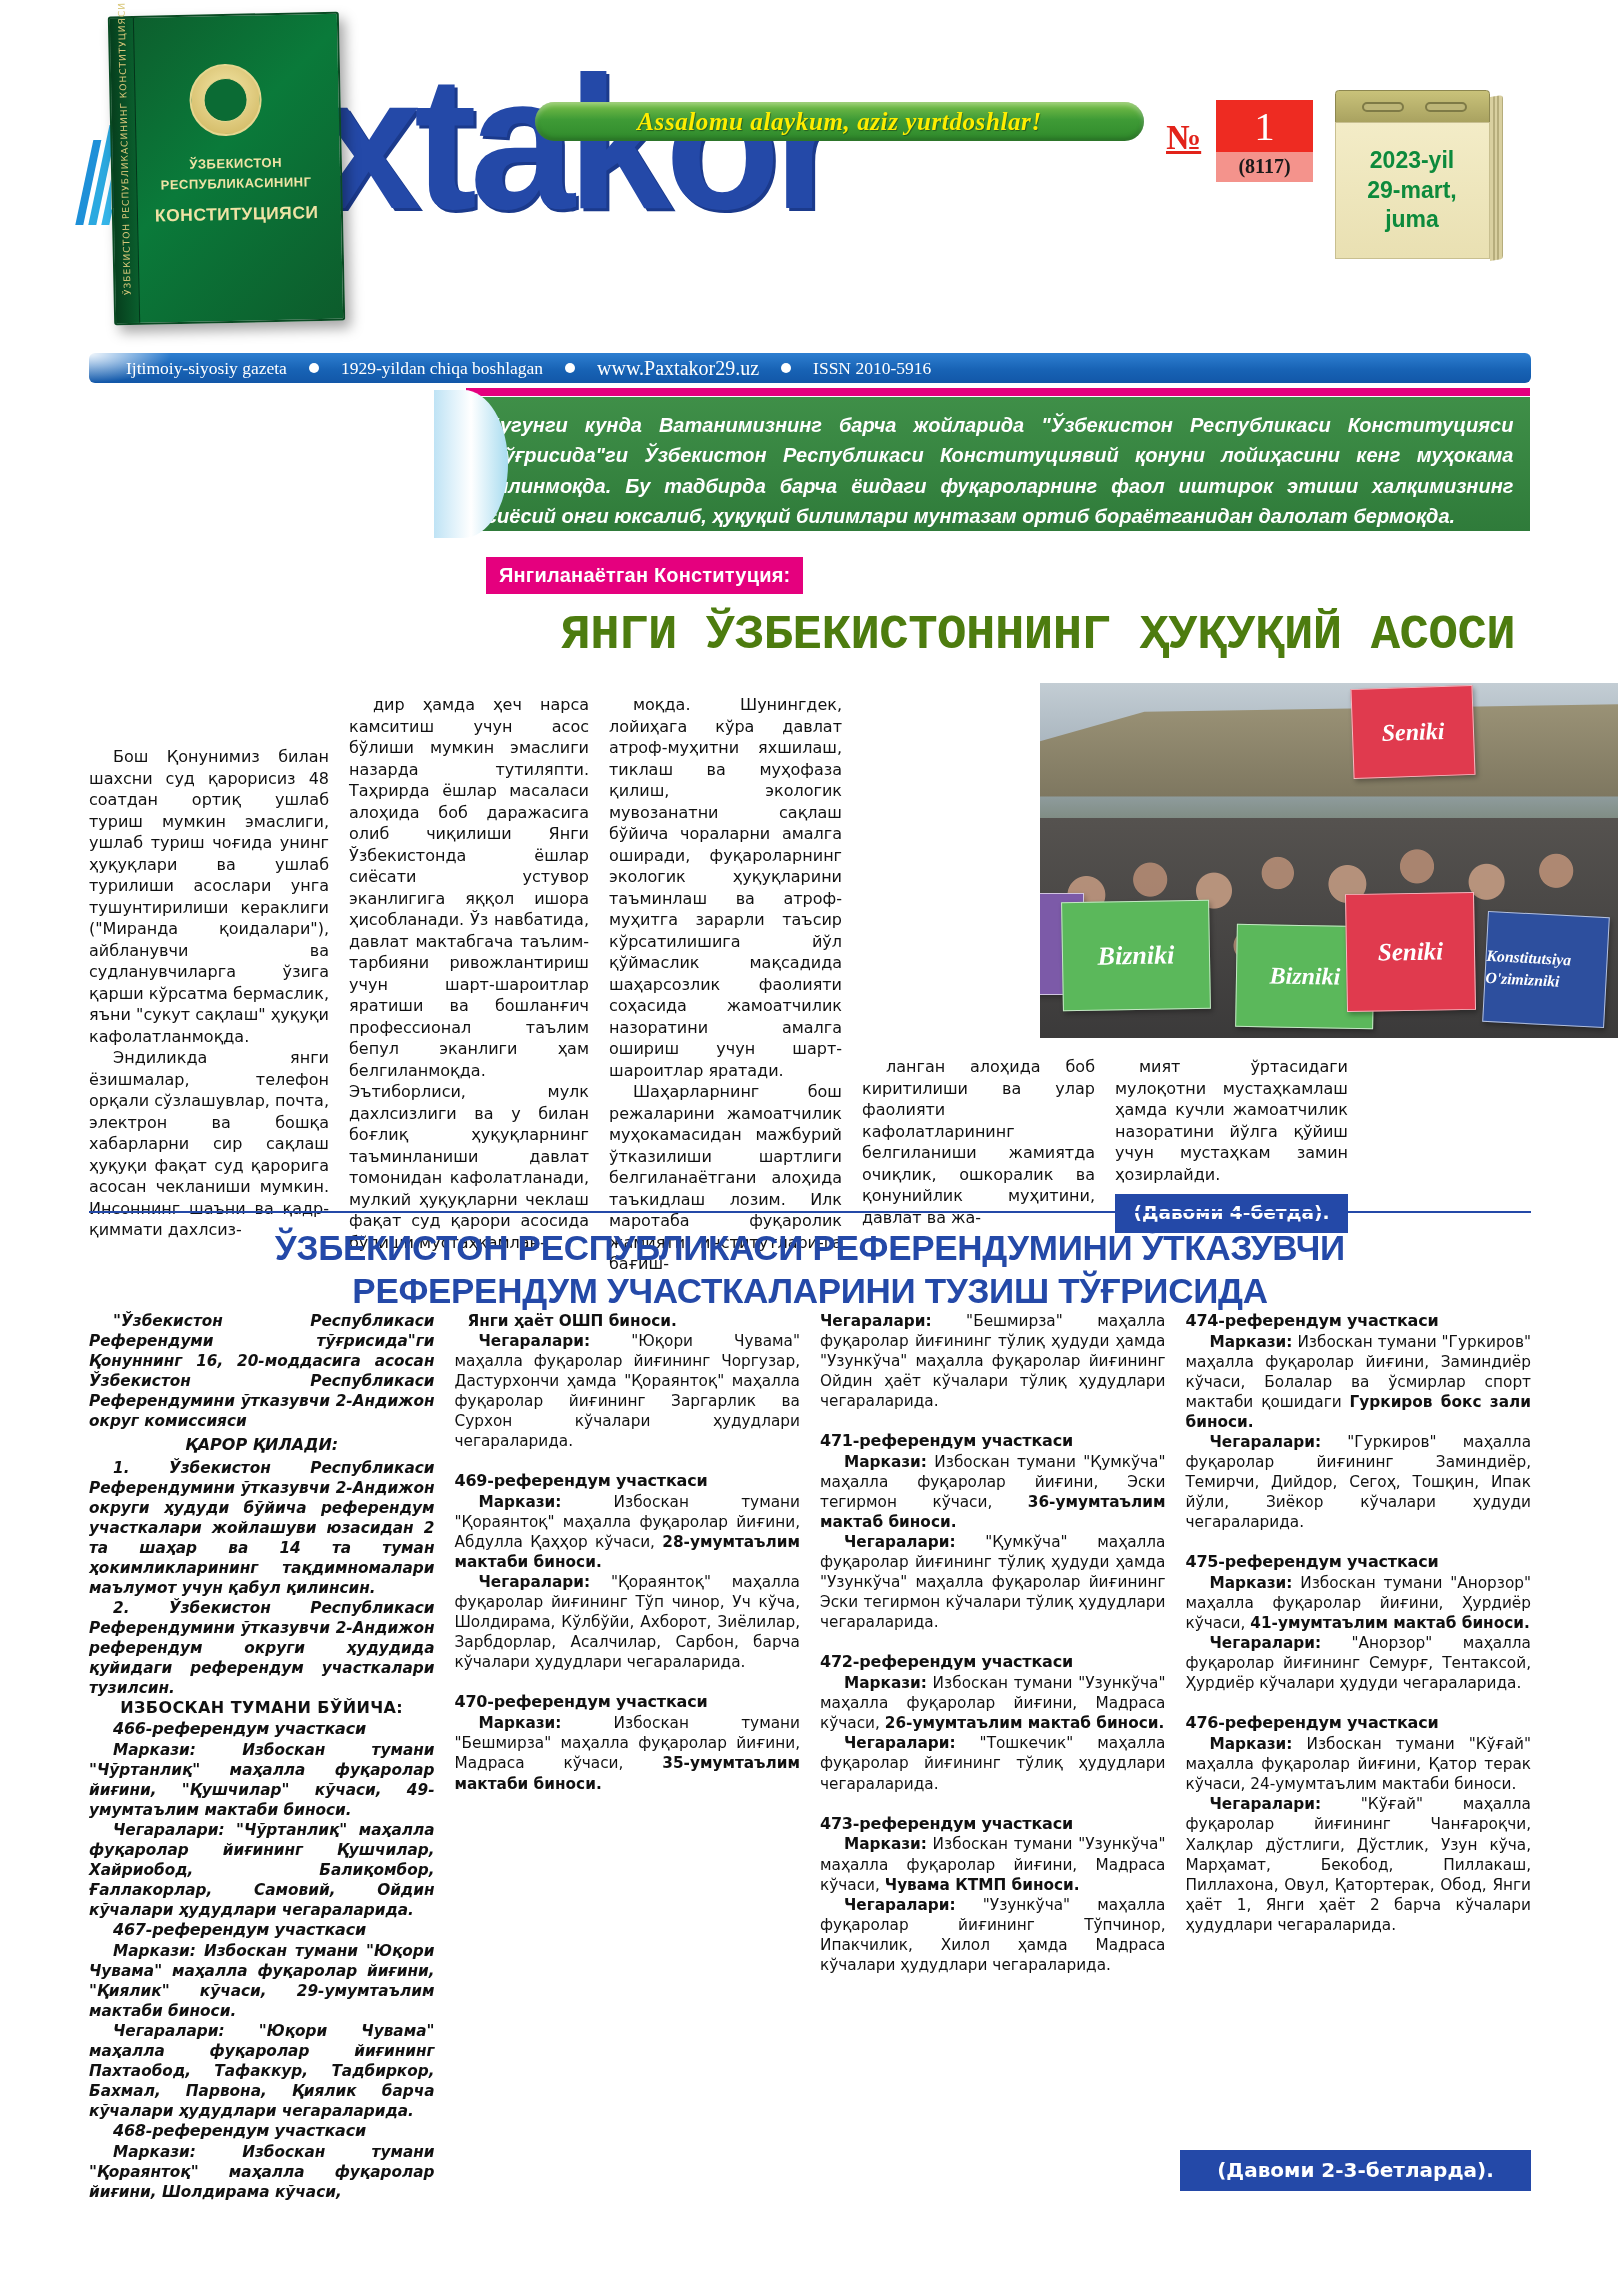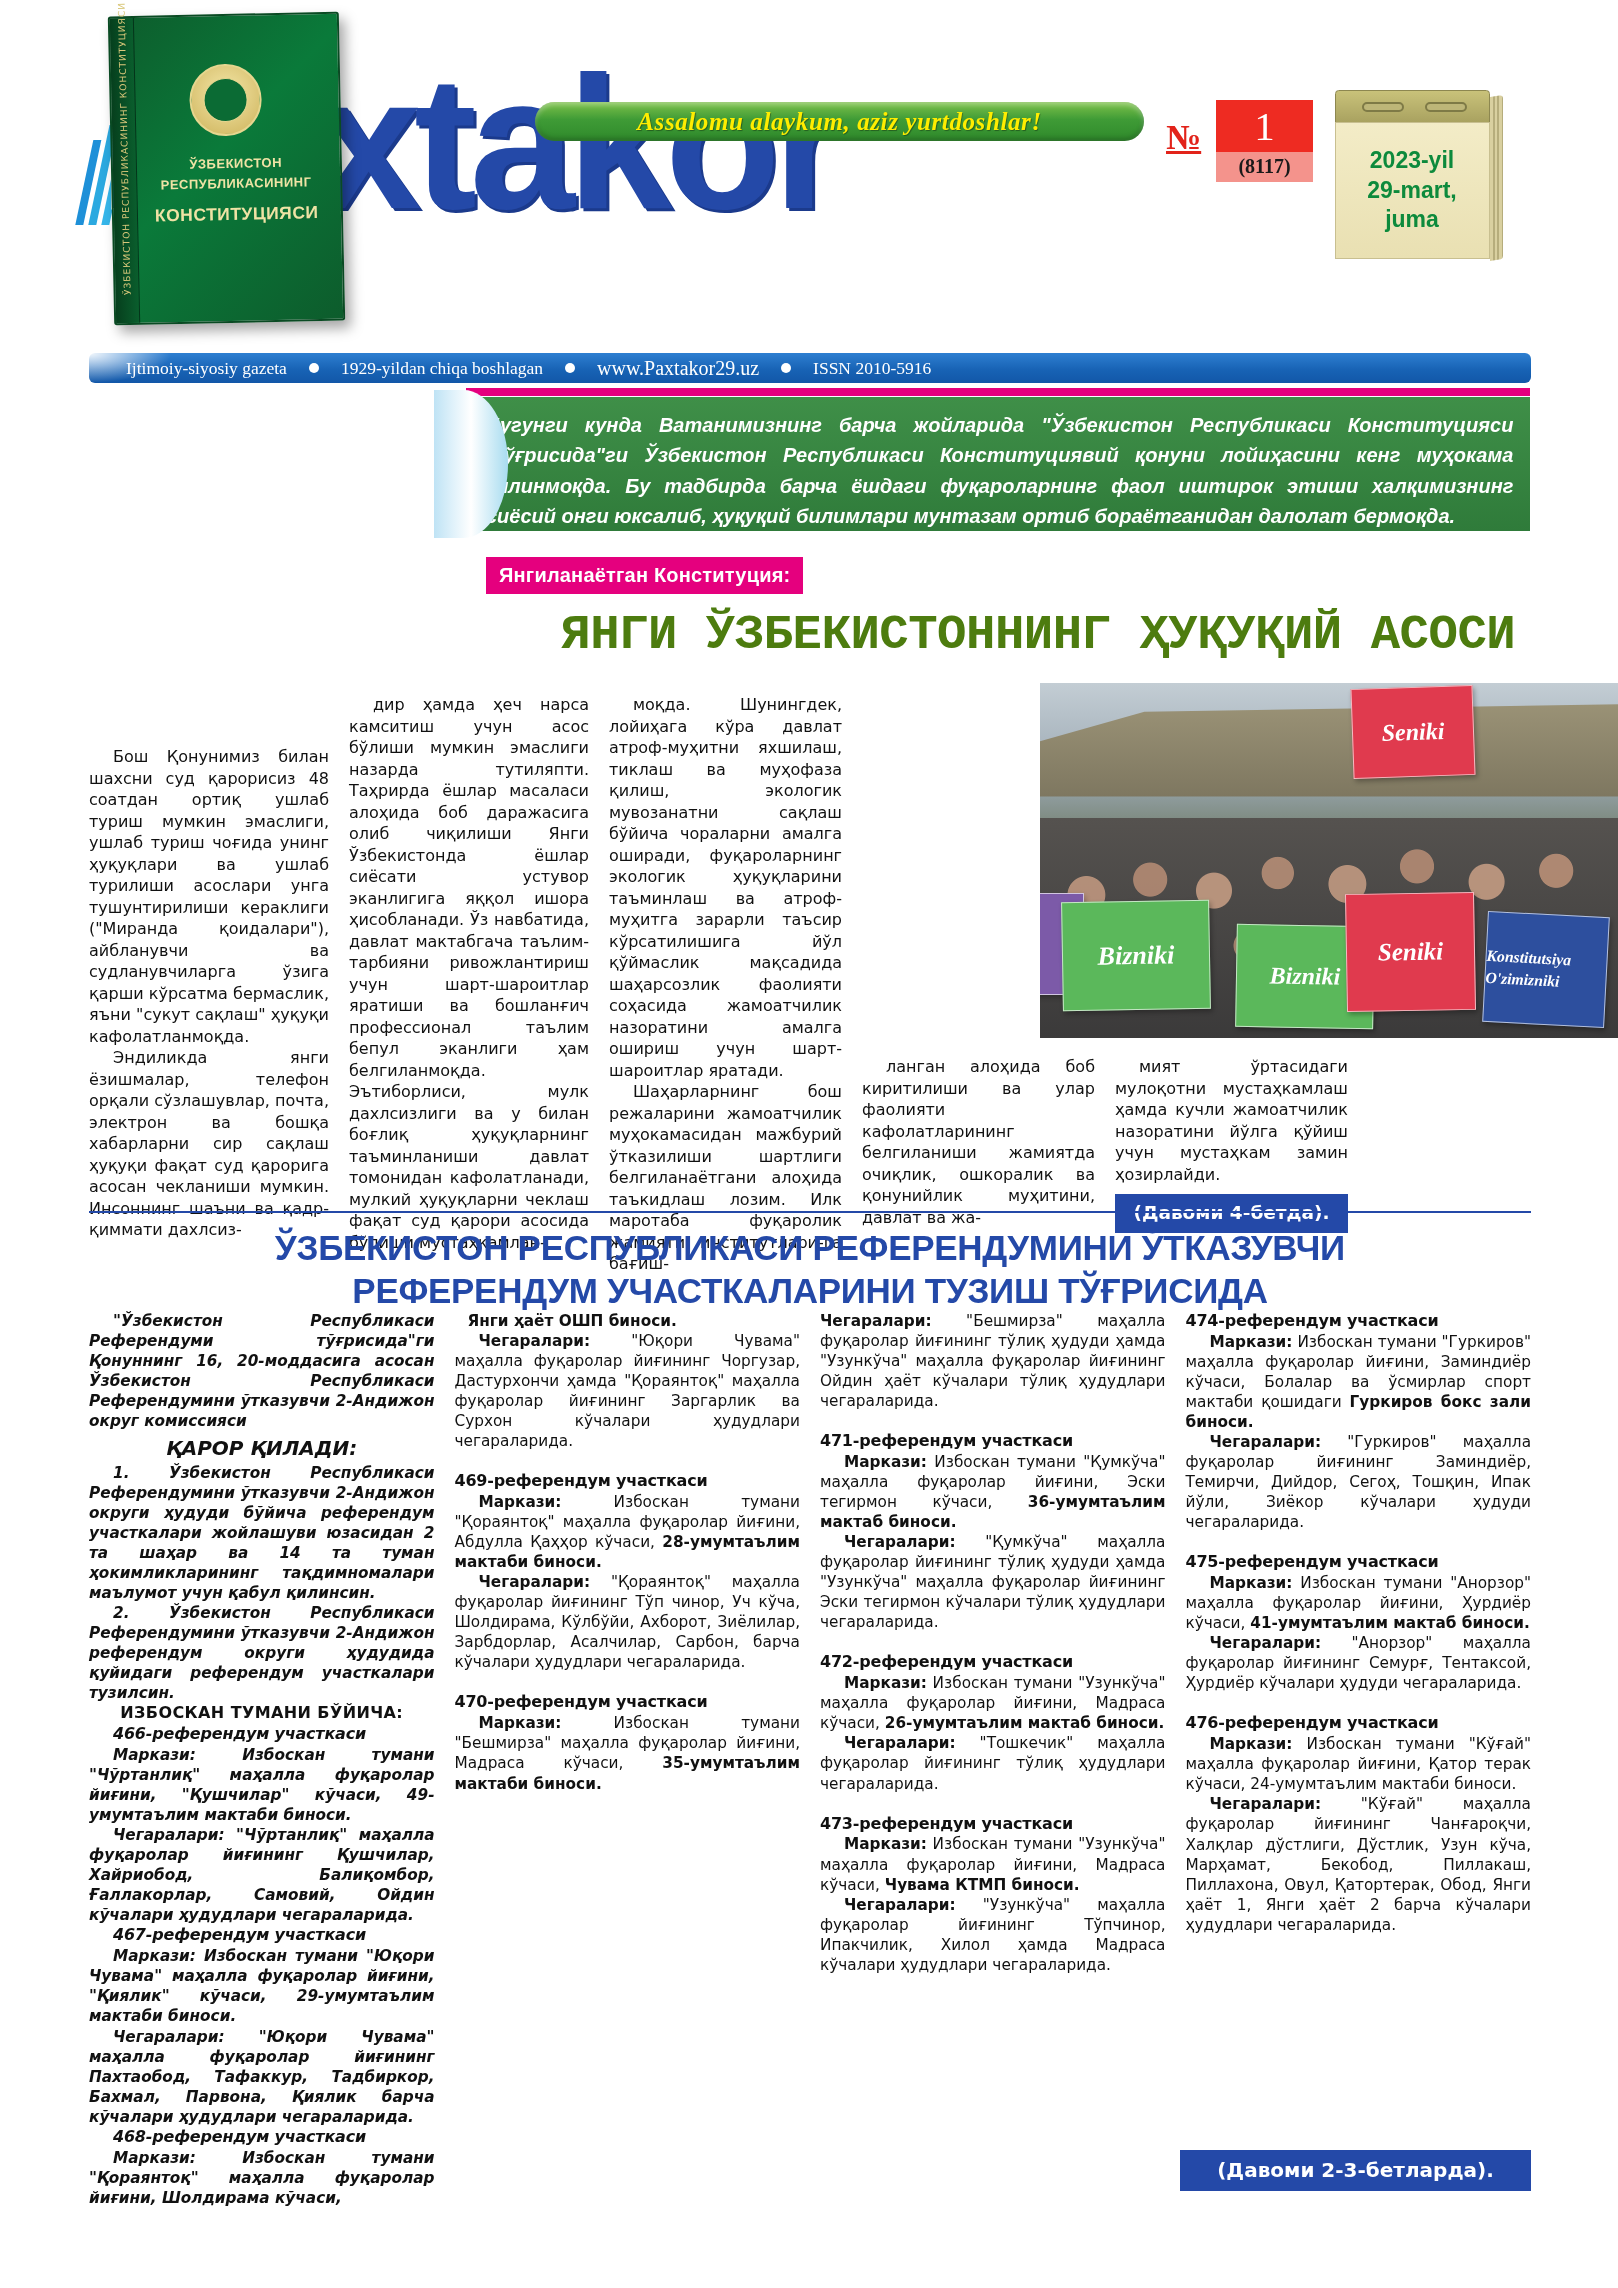--- a/index.html
+++ b/index.html
@@ -234,21 +234,21 @@
     font-family:"Liberation Sans", sans-serif; font-weight:bold;
     font-size:35px; line-height:1.22; letter-spacing:-0.3px;
   }
 
   
   .resolution { position:absolute; left:89px; top:1311px; width:1442px; }
   .res-cols { display:flex; gap:20px; }
   .res-col { width:351px; font-size:15.3px; line-height:1.31;
     font-family:"DejaVu Sans", sans-serif; color:#111; text-align:justify; }
   .res-col.italic p { font-style:italic; font-weight:bold; margin:0; text-indent:24px; }
-  .res-center { text-align:center; font-weight:bold; font-style:normal; margin:3.7px 0 1.8px 0 !important; text-indent:0 !important; font-size:20px; }
+  .res-center { text-align:center; font-weight:bold; font-style:normal; margin:3.7px 0 1.8px 0 !important; text-indent:0 !important; font-size:16px; }
   .district-head { text-align:left; font-weight:bold; margin:20px 0 0 0; font-size:16px; letter-spacing:-0.2px; }
   .entry { margin:0; text-indent:24px; }
   .entry b { font-weight:bold; }
 
   
   .cont-badge2 {
     position:absolute; left:1180px; top:2150px; width:351px;
     background:#2449a8; color:#fff; text-align:center;
     font-family:"DejaVu Sans", sans-serif; font-weight:bold; font-size:20px;
     padding:8.3px 0 9.2px 0;

